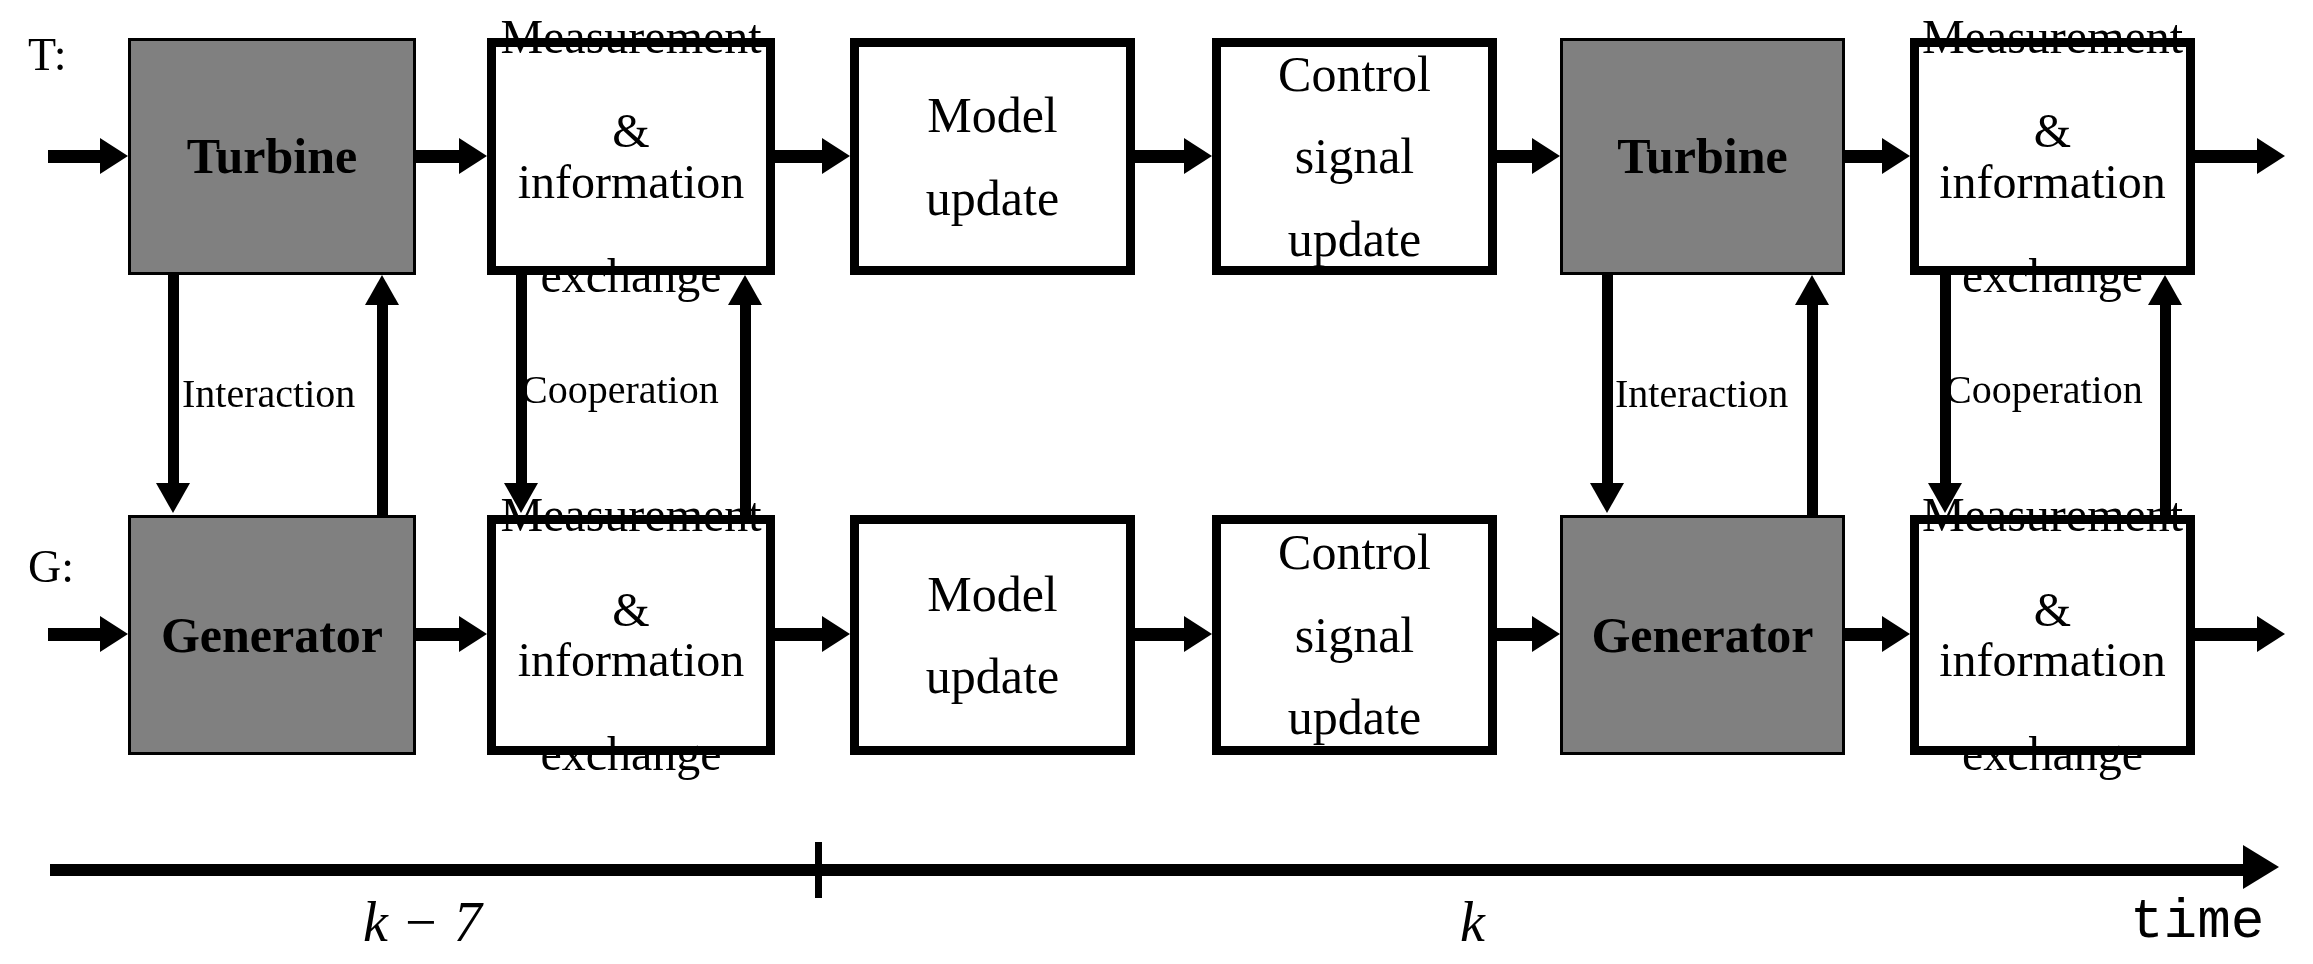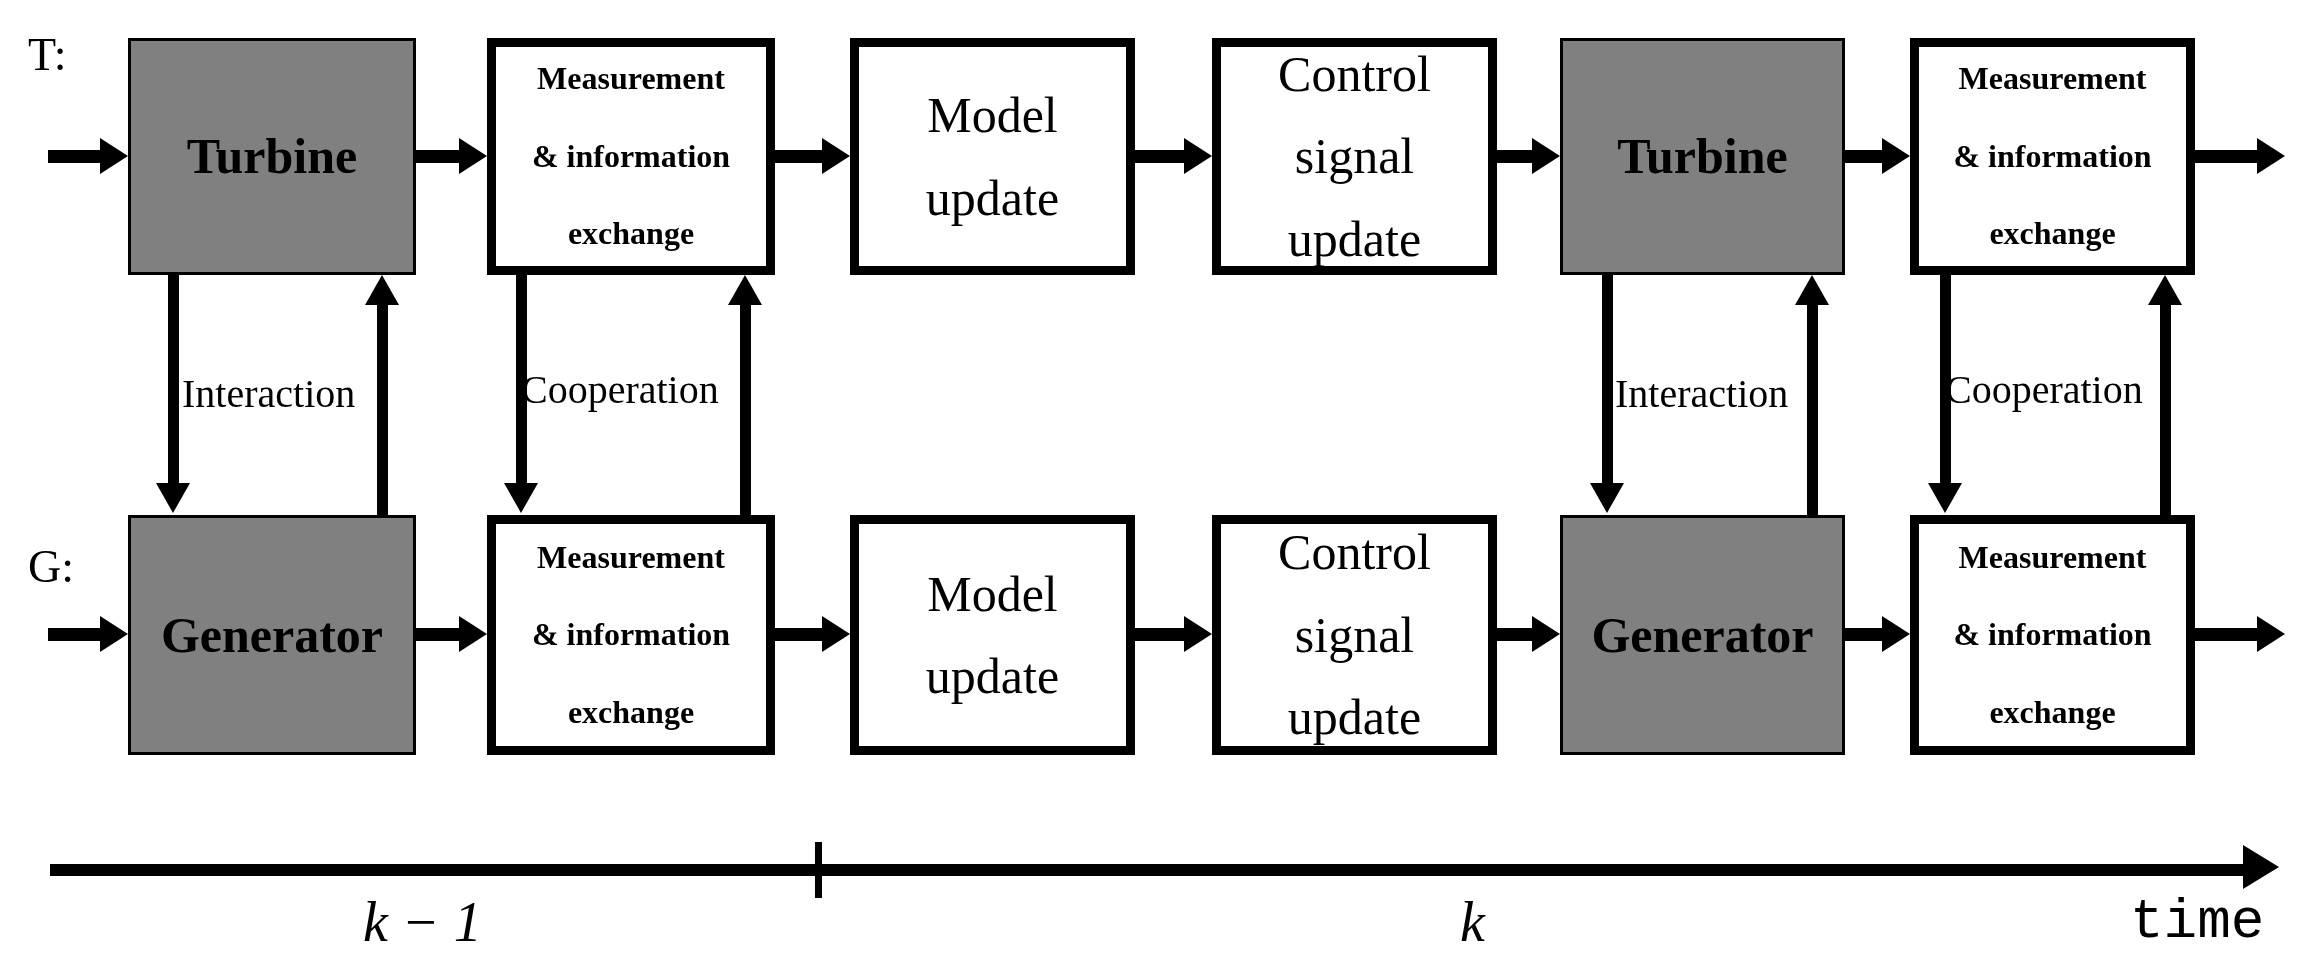--- a/index.html
+++ b/index.html
@@ -8,21 +8,21 @@
   #stage{position:relative;width:2313px;height:964px;}
 
   
   .box{position:absolute;box-sizing:border-box;display:flex;
        flex-direction:column;align-items:center;justify-content:center;
        text-align:center;line-height:1.05;}
   .box.gray{background:#808080;border:3px solid #000;align-items:center;}
   .box.white{background:#ffffff;border:9px solid #000;}
 
   .box .bigline{font-size:50px;}
-  .box .smallline{font-size:32px;font-weight:bold;}
+  .box .smallline{font-size:48px;}
   .box .bold{font-weight:bold;font-size:50px;}
   .box .ln{display:block;}
   .box.white .ln{margin:15px 0;}
   .box.white.small .ln{margin:22px 0;}
 
   
   .rowlabel{position:absolute;font-size:46px;}
 
   
   .harrow{position:absolute;height:0;}
@@ -233,17 +233,17 @@
     <div class="vshaft" style="top:28px;height:212px;"></div>
     <div class="vhead" style="top:0px;"></div>
   </div>
   <div class="vlabel" style="left:1945px;top:366px;">Cooperation</div>
 
   <div id="timeline"></div>
   <div id="timeline-head"></div>
 
   <div class="tick" style="left:815px;top:842px;height:56px;"></div>
 
-  <div class="tlabel" style="left:363px;top:890px;">k − 1</div>
+  <div class="tlabel" style="left:363px;top:890px;">k − 7</div>
   <div class="tlabel" style="left:1460px;top:890px;">k</div>
   <div class="tlabel upright" style="left:2130px;top:890px;">time</div>
 
 </div>
 
 </body></html>

